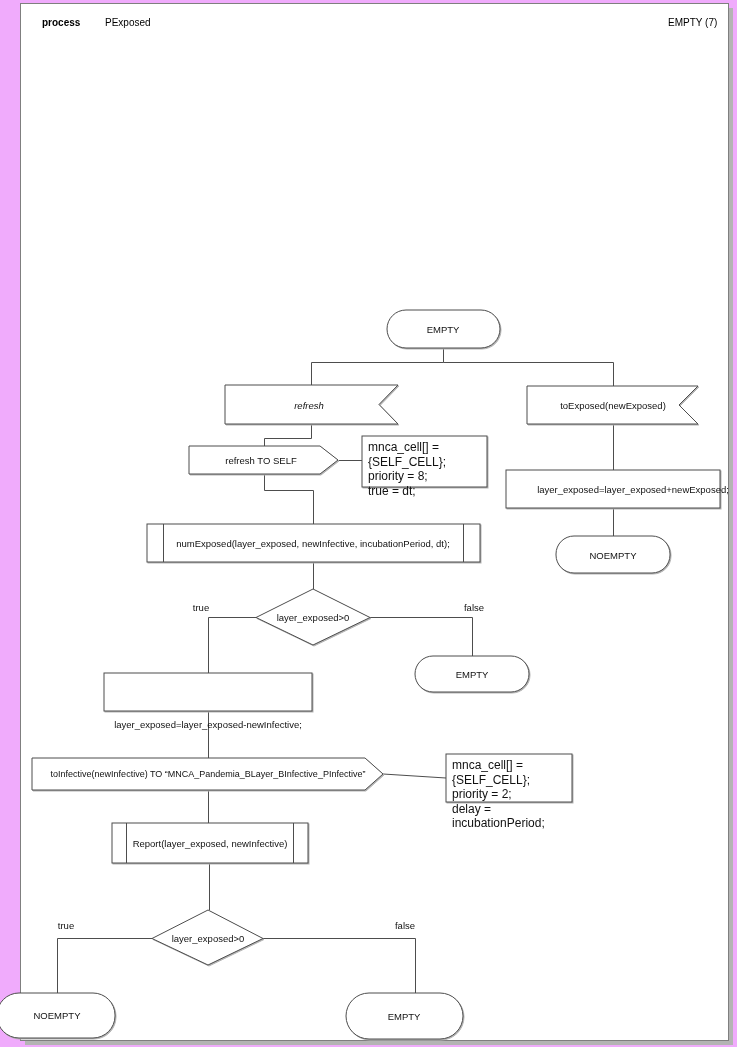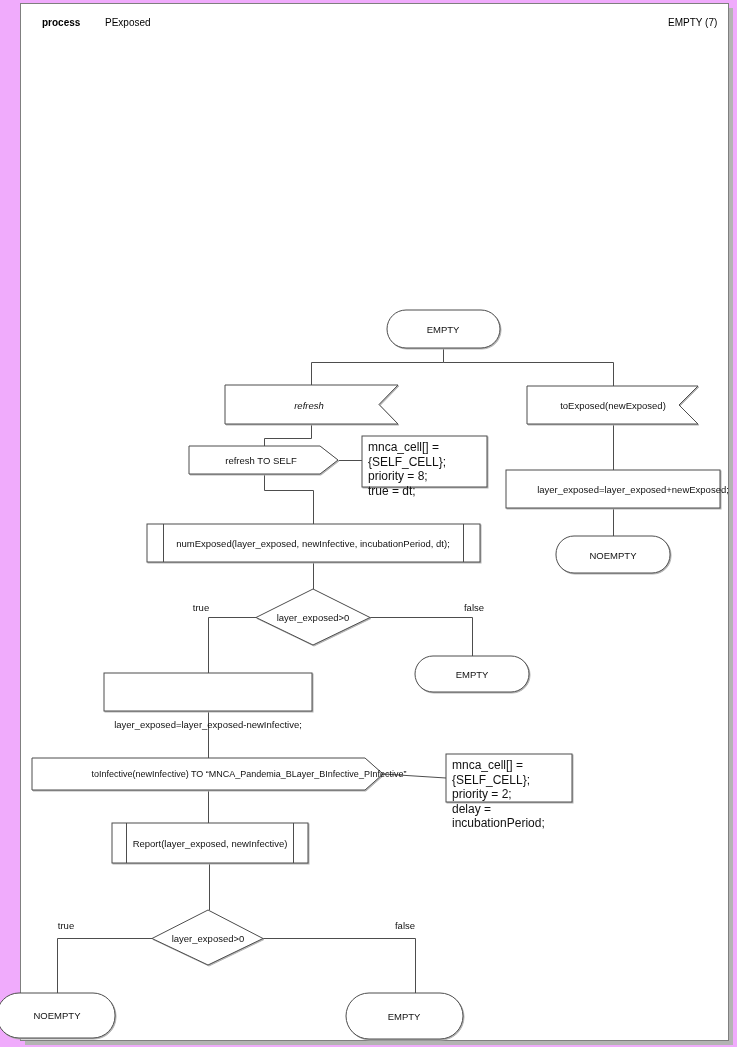--- a/index.html
+++ b/index.html
@@ -9,21 +9,21 @@
   }
   #stage svg{position:absolute;left:0;top:0;}
   .wire{fill:none;stroke:#4d4d4d;stroke-width:1;}
   .shape{fill:#ffffff;stroke:#4d4d4d;stroke-width:1;}
   .shapes{filter:drop-shadow(1.6px 1.6px 0 #b3b3b3);}
   .innerline{stroke:#4d4d4d;stroke-width:1;}
   .lbl{
     position:absolute;transform:translate(-50%,-50%);
     font-size:9.5px;line-height:11px;white-space:nowrap;color:#111;
   }
-  .lbl.small{font-size:9px;margin-left:41px;}
+  .lbl.small{font-size:9px;}
   .branch{font-size:9.5px;}
   .comment{
     position:absolute;font-size:12px;line-height:14.5px;color:#111;
     padding:4px 0 0 6px;box-sizing:border-box;
   }
   .hdr{position:absolute;font-size:10px;color:#000;white-space:nowrap;}
   .hdr.bold{font-weight:bold;}
 </style>
 </head>
 <body>

